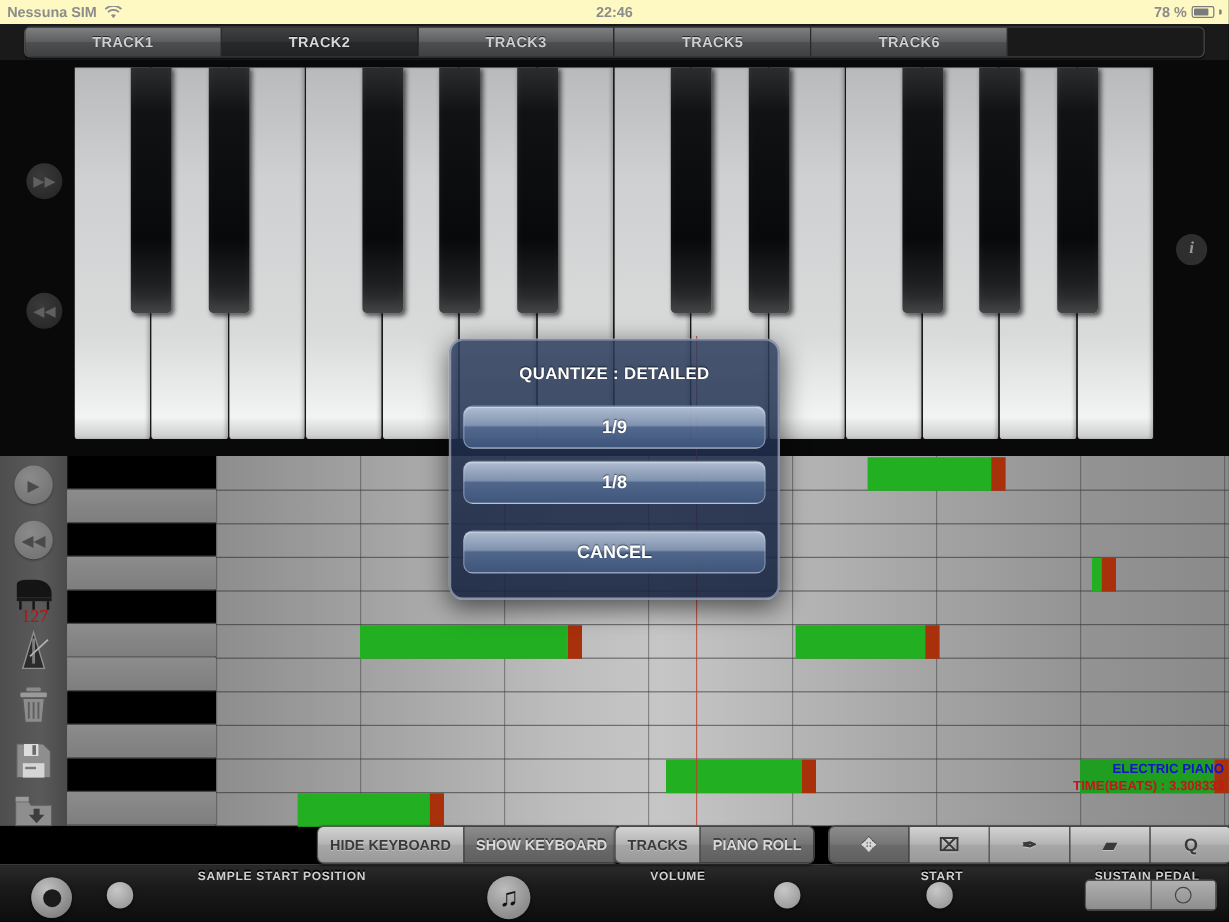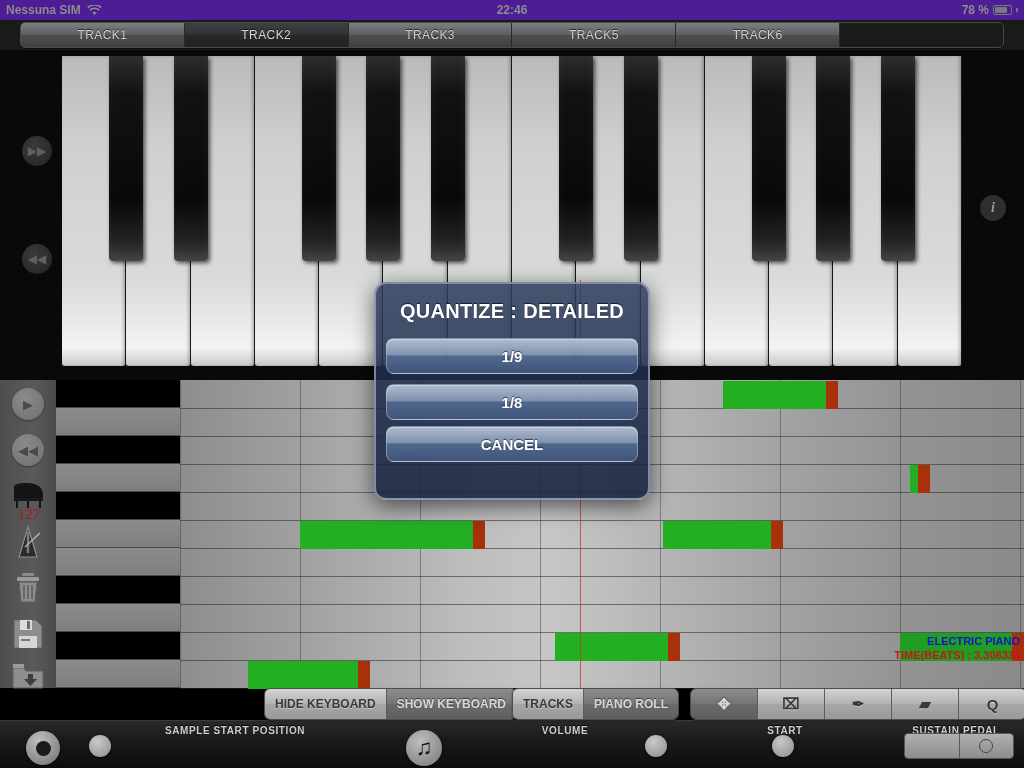--- a/index.html
+++ b/index.html
@@ -2,21 +2,21 @@
 <html><head>
 <meta charset="utf-8">
 <style>
   * { margin:0; padding:0; box-sizing:border-box; }
   html,body { width:1024px; height:768px; overflow:hidden; background:#000; }
   body { font-family:"Liberation Sans", sans-serif; -webkit-font-smoothing:antialiased; }
 
   
   #statusbar{
     position:absolute; left:0; top:0; width:1024px; height:20px;
-    background:#4c1d95; color:#8c8c8c; font-size:12px; font-weight:bold;
+    background:#fef9c3; color:#8c8c8c; font-size:12px; font-weight:bold;
   }
   #status-left{ position:absolute; left:6px; top:3px; display:flex; align-items:center; gap:6px; }
   #status-center{ position:absolute; left:0; top:3px; width:1024px; text-align:center; }
   #status-right{ position:absolute; right:6px; top:3px; display:flex; align-items:center; gap:4px; }
   .batt-body{ width:19px; height:10px; border:1.5px solid #7a7a7a; border-radius:2px; position:relative; display:inline-block; }
   .batt-fill{ position:absolute; left:1px; top:1px; bottom:1px; width:72%; background:#7a7a7a; border-radius:1px; }
   .batt-cap{ width:2px; height:4px; background:#7a7a7a; border-radius:0 1px 1px 0; display:inline-block; }
 
   
   #tabbar{
@@ -24,21 +24,21 @@
     background:#1a1a1a;
   }
   #tabs{
     position:absolute; left:20px; top:2px; width:984px; height:26px;
     display:flex; border-radius:5px; overflow:hidden;
     border:1px solid #4a4a4a;
     box-shadow:0 1px 1px rgba(0,0,0,.6);
   }
   .tab{
     flex:1; display:flex; align-items:center; justify-content:center;
-    font-size:12px; font-weight:normal; letter-spacing:.4px; color:#cfcfcf;
+    font-size:12px; font-weight:bold; letter-spacing:.4px; color:#cfcfcf;
     background:linear-gradient(180deg,#7d7f81 0%,#5d5f61 48%,#4c4e50 52%,#3e4042 100%);
     border-right:1px solid #2a2a2a;
     text-shadow:0 -1px 0 rgba(0,0,0,.6);
   }
   .tab:last-child{ border-right:none;margin-top:40px; }
   .tab.sel{
     background:linear-gradient(180deg,#3e4042 0%,#303234 48%,#262829 52%,#202223 100%);
     color:#d8d8d8;
   }
 
@@ -202,33 +202,33 @@
     position:absolute; left:374px; top:282px; width:276px; height:218px;
     background:linear-gradient(180deg, rgba(46,62,94,.86) 0%, rgba(30,44,74,.88) 50%, rgba(24,36,64,.9) 100%);
     border:2px solid rgba(200,210,230,.55);
     border-radius:12px;
     box-shadow:0 6px 22px rgba(0,0,0,.6);
     z-index:20;
     padding:10px;
   }
   #dlg-title{
     height:34px; display:flex; align-items:center; justify-content:center;
-    color:#fff; font-size:20px; font-weight:bold; letter-spacing:.3px;
+    color:#fff; font-size:14px; font-weight:bold; letter-spacing:.3px;
     text-shadow:0 -1px 1px rgba(0,0,0,.7);
   }
   .dbtn{
     height:36px; margin-top:10px; border-radius:8px;
     border:1px solid rgba(190,200,220,.5);
     background:linear-gradient(180deg, rgba(186,199,219,.92) 0%, rgba(136,155,184,.9) 46%, rgba(86,109,147,.88) 50%, rgba(66,89,128,.9) 100%);
     display:flex; align-items:center; justify-content:center;
     color:#fff; font-size:15px; font-weight:bold;
     text-shadow:0 -1px 1px rgba(0,0,0,.6);
     box-shadow:inset 0 1px 0 rgba(255,255,255,.35);
   }
-  #dbtn-cancel{ margin-top:6px; }
+  #dbtn-cancel{ margin-top:22px; }
 </style>
 </head>
 <body>
 
 <div id="statusbar">
   <div id="status-left">
     <span>Nessuna SIM</span>
     <svg width="15" height="11" viewBox="0 0 15 11">
       <path d="M7.5 10.2 L5.4 7.6 A3.6 3.6 0 0 1 9.6 7.6 Z" fill="#8c8c8c"></path>
       <path d="M2.9 5.1 A6.8 6.8 0 0 1 12.1 5.1" stroke="#8c8c8c" stroke-width="1.5" fill="none"></path>

